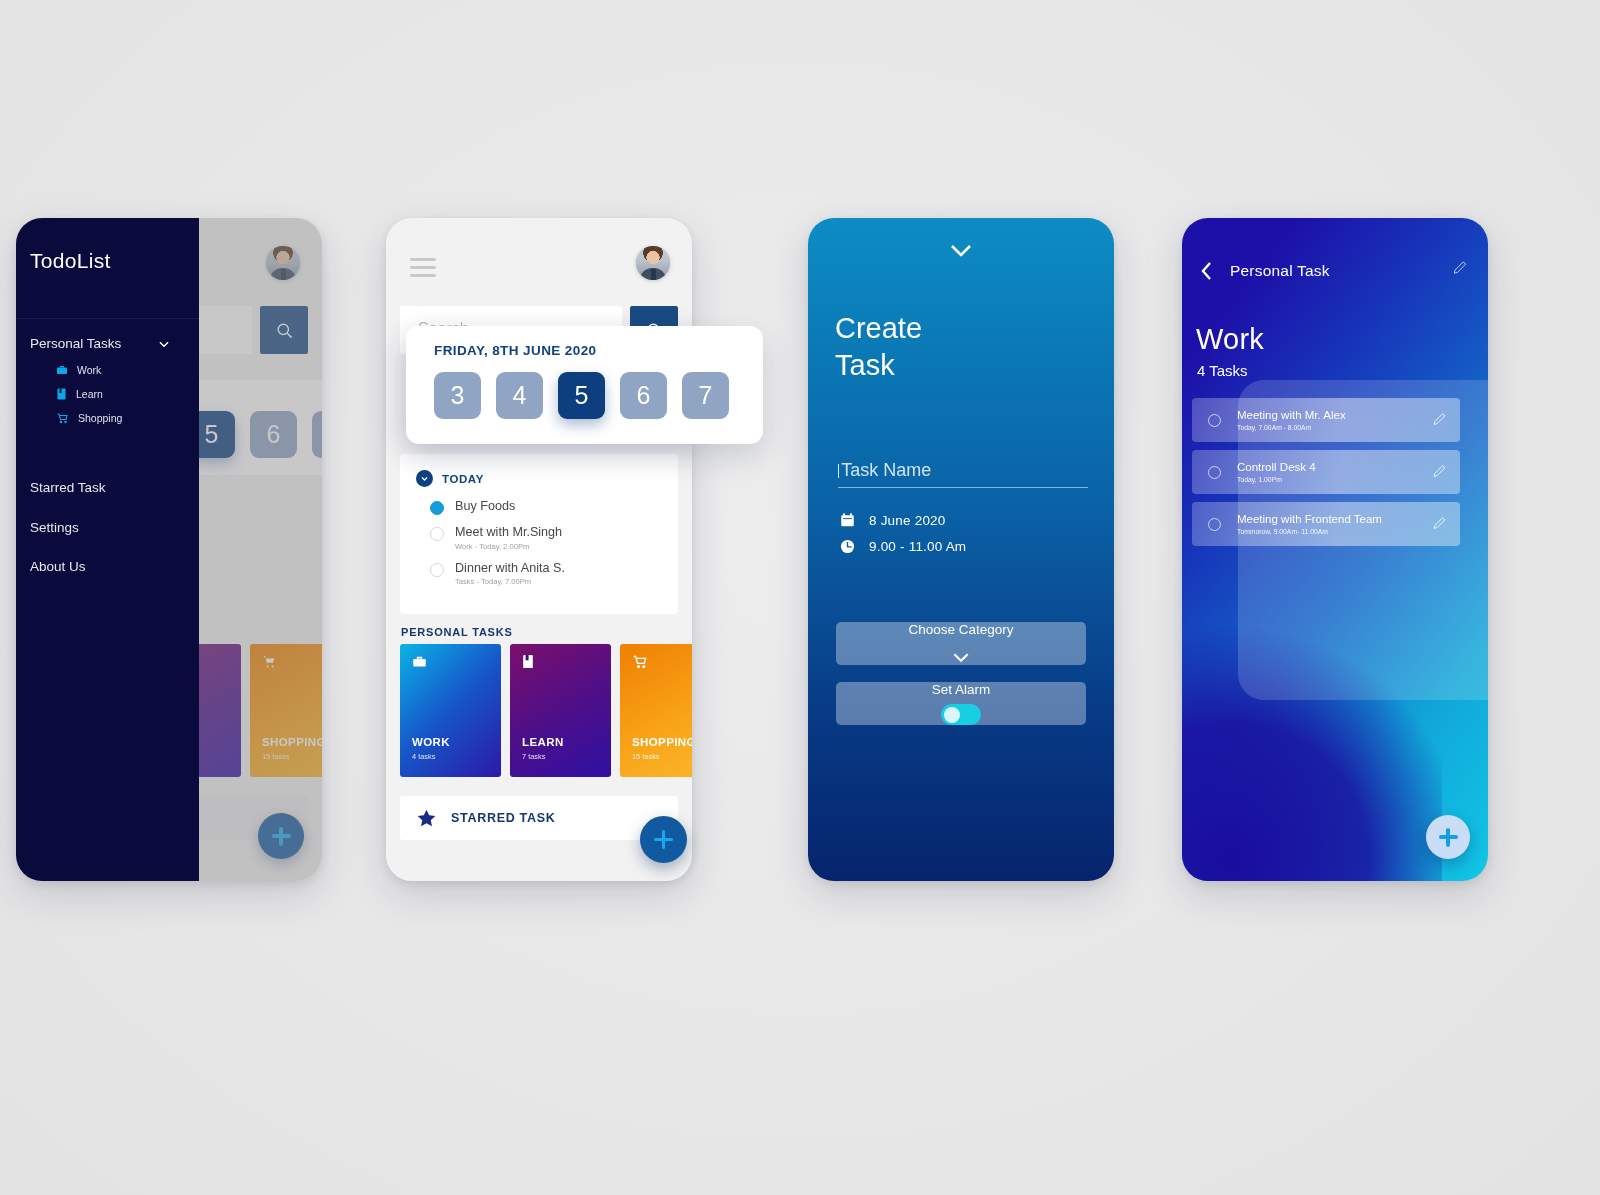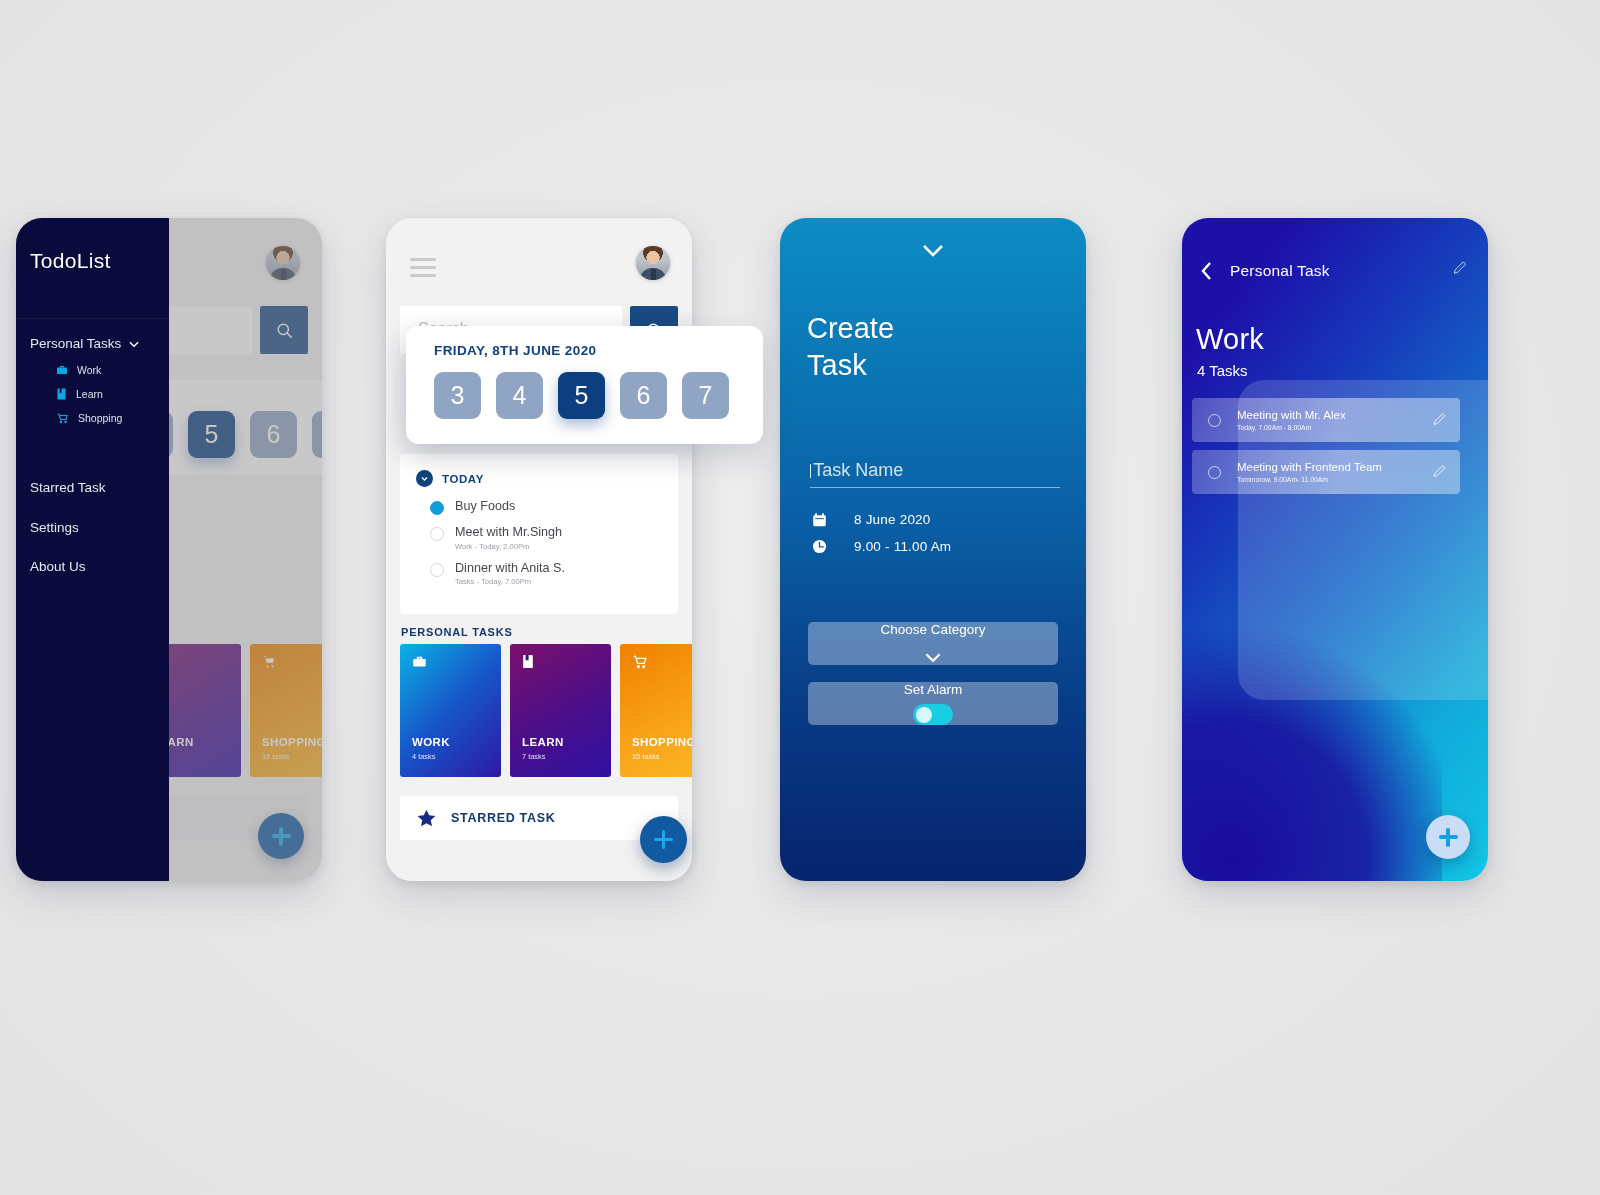--- a/index.html
+++ b/index.html
@@ -78,21 +78,21 @@
              background:#fff; border-radius:3px; display:flex; align-items:center; padding-left:16px; gap:14px; }
   .starred .slabel { font-size:12.5px; font-weight:bold; letter-spacing:.7px; color:#13386e; }
 
   .fab { position:absolute; width:46px; height:46px; border-radius:50%;
          display:flex; align-items:center; justify-content:center;
          box-shadow:0 5px 13px rgba(10,40,90,.32); }
   .fab.blue { background:#1159a0; right:-6px; bottom:22px; }
 
   
   #screen1 .dim { position:absolute; inset:0; background:rgba(132,132,136,.45); z-index:5; }
-  .drawer { position:absolute; left:0; top:0; width:153px; height:100%;
+  .drawer { position:absolute; left:0; top:0; width:183px; height:100%;
             background:#0a0a3c; z-index:6;text-decoration:underline; }
   .drawer .brand { position:absolute; left:14px; top:31px; font-size:21px; color:#fff; letter-spacing:.3px; }
   .drawer .divider { position:absolute; left:0; right:0; top:100px; height:1px; background:rgba(255,255,255,.07); }
   .nav { position:absolute; left:14px; top:118px; right:10px; }
   .nav-main { display:flex; align-items:center; justify-content:space-between; }
   .nav-main span { font-size:13.5px; color:#e8e9ef; }
   .subnav { margin-top:13px; padding-left:26px; }
   .subnav .sub { display:flex; align-items:center; gap:9px; margin-bottom:12px; }
   .subnav .sub span { font-size:10.5px; color:#dfe2ea; }
   .nav-item { position:absolute; left:14px; font-size:13.5px; color:#e8e9ef; }
@@ -115,21 +115,21 @@
       background:linear-gradient(180deg,#0d8cc4 0%, #0b7bb8 18%, #0a5fa4 46%, #083b86 74%, #06246d 100%); }
   .s3-chev { position:absolute; top:22px; left:50%; transform:translateX(-50%); }
   .s3-title { position:absolute; left:27px; top:92px; font-size:29px; line-height:1.26;
               color:#fff; font-weight:300; }
   .s3-input { position:absolute; left:30px; right:26px; top:242px;
               border-bottom:1.3px solid rgba(255,255,255,.52); padding-bottom:6px; }
   .s3-input .caret { display:inline-block; width:1.3px; height:14px; background:rgba(255,255,255,.85);
                      vertical-align:-2px; margin-right:2px; }
   .s3-input span.ph { font-size:18px; color:rgba(255,255,255,.82); }
   .s3-meta { position:absolute; left:32px; top:294px; }
-  .s3-row { display:flex; align-items:flex-start; gap:27px; margin-bottom:11px; }
+  .s3-row { display:flex; align-items:center; gap:14px; margin-bottom:11px; }
   .s3-row .mtext { font-size:13.5px; color:#fff; letter-spacing:.2px; }
   .s3-field { position:absolute; left:28px; right:28px; height:43px; border-radius:5px;
               background:rgba(255,255,255,.34); display:flex; align-items:center;
               padding:0 17px; justify-content:space-between;flex-direction:column; }
   .s3-field .flabel { font-size:13.5px; color:#fff; }
   #s3-cat { top:404px; }
   #s3-alarm { top:464px; }
   .switch { width:40px; height:21px; border-radius:11px; background:#17cfe0; position:relative; }
   .switch .knob { position:absolute; left:3px; top:2.5px; width:16px; height:16px;
                   border-radius:50%; background:#d9f7fa; }
@@ -409,21 +409,21 @@
     </div>
   </div>
 
   <div class="fab2" style="left:640px; top:816px; right:auto; bottom:auto; z-index:21;">
     <div style="position:relative;width:20px;height:20px;">
       <div class="plus-h" style="background:#1aa8e8;left:0;top:8.3px;"></div>
       <div class="plus-v" style="background:#1aa8e8;left:8.3px;top:0;"></div>
     </div>
   </div>
 
-  <div class="phone" id="screen3" style="left:780px; top:218px;">
+  <div class="phone" id="screen3" style="left:808px; top:218px;">
     <div class="phone-inner">
       <div class="s3bg"></div>
 
       <div class="s3-chev">
         <svg width="30" height="20" viewBox="0 0 30 20" fill="none" stroke="#fff" stroke-width="2.6">
             <polyline points="6,6 15,15 24,6"></polyline>
           </svg>
       </div>
 
       <div class="s3-title">
@@ -502,20 +502,32 @@
           </div>
           <div class="pen">
             <svg width="15" height="16" viewBox="0 0 24 24" fill="none" stroke="rgba(255,255,255,.9)" stroke-width="1.5">
               <path d="M17 3.5l3.5 3.5L8 19.5 3.5 20.5 4.5 16z"></path>
               </svg>
           </div>
         </div>
         <div class="s4-item">
           <div class="circ"></div>
           <div class="txts">
+            <div class="n">Controll Desk 4</div>
+            <div class="s">Today, 1.00Pm</div>
+          </div>
+          <div class="pen">
+            <svg width="15" height="16" viewBox="0 0 24 24" fill="none" stroke="rgba(255,255,255,.9)" stroke-width="1.5">
+              <path d="M17 3.5l3.5 3.5L8 19.5 3.5 20.5 4.5 16z"></path>
+              </svg>
+          </div>
+        </div>
+        <div class="s4-item">
+          <div class="circ"></div>
+          <div class="txts">
             <div class="n">Meeting with Frontend Team</div>
             <div class="s">Tommorow, 9.00Am- 11.00Am</div>
           </div>
           <div class="pen">
             <svg width="15" height="16" viewBox="0 0 24 24" fill="none" stroke="rgba(255,255,255,.9)" stroke-width="1.5">
               <path d="M17 3.5l3.5 3.5L8 19.5 3.5 20.5 4.5 16z"></path>
               </svg>
           </div>
         </div>
       </div>

